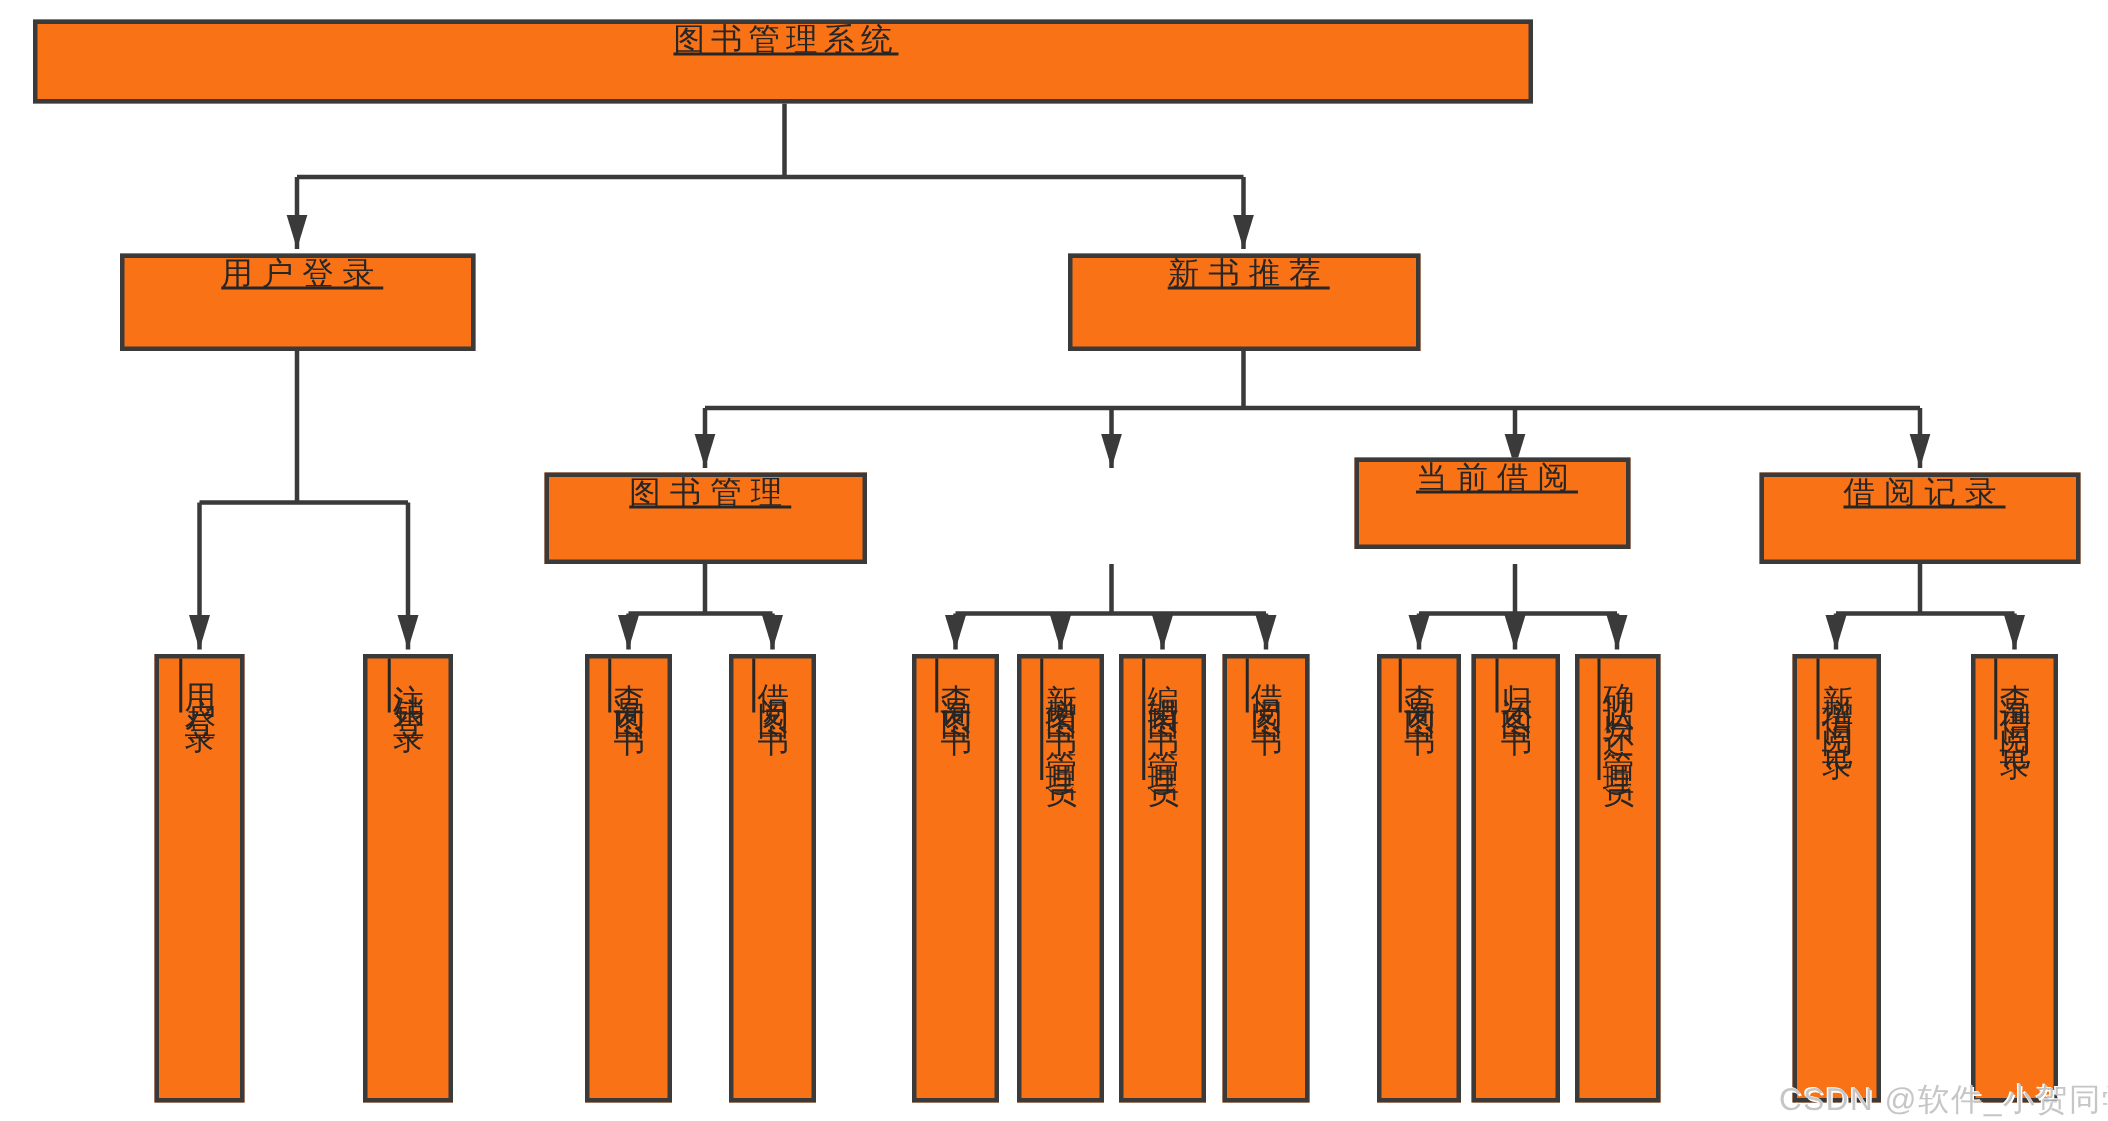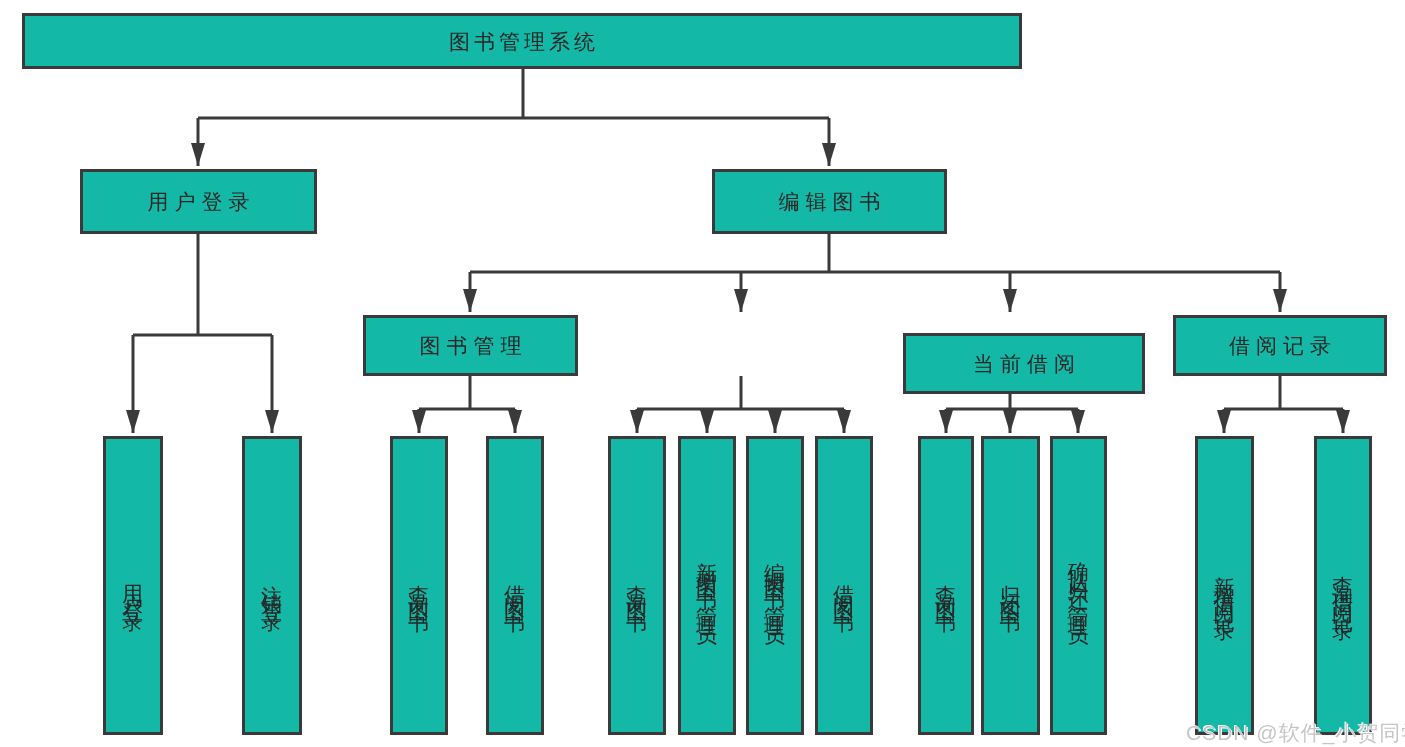--- a/index.html
+++ b/index.html
@@ -3,25 +3,26 @@
 <meta charset="utf-8">
 <style>
   html,body{margin:0;padding:0;background:#fff;}
   body{font-family:"Liberation Sans","DejaVu Sans",sans-serif;}
   #stage{position:relative;width:1405px;height:747px;background:#ffffff;overflow:hidden;}
   #connectors{position:absolute;left:0;top:0;width:1405px;height:747px;}
   .node{
     position:absolute;
     box-sizing:border-box;
     border:3px solid #3a3a3a;
-    background:#14b8a6;
+    background:#f97316;
     display:flex;
-    align-items:center;
+    align-items:flex-start;
     justify-content:center;
     color:#262626;
+    text-decoration:underline;
   }
   .hlabel{
     font-size:21px;
     letter-spacing:6px;
     text-indent:6px; 
     white-space:nowrap;
     line-height:1;
   }
   .root-box .hlabel{letter-spacing:4px;text-indent:4px;}
   .leaf{top:436px;height:299px;}
@@ -88,27 +89,27 @@
   </svg>
 
   <div class="node root-box" style="left:22px;top:13px;width:1000px;height:56px">
     <span class="hlabel">图书管理系统</span>
   </div>
 
   <div class="node" style="left:80px;top:169px;width:237px;height:65px">
     <span class="hlabel">用户登录</span>
   </div>
   <div class="node" style="left:712px;top:169px;width:235px;height:65px">
-    <span class="hlabel">编辑图书</span>
+    <span class="hlabel">新书推荐</span>
   </div>
 
   <div class="node" style="left:363px;top:315px;width:215px;height:61px">
     <span class="hlabel">图书管理</span>
   </div>
-  <div class="node" style="left:903px;top:333px;width:242px;height:61px">
+  <div class="node" style="left:903px;top:305px;width:184px;height:61px">
     <span class="hlabel">当前借阅</span>
   </div>
   <div class="node" style="left:1173px;top:315px;width:214px;height:61px">
     <span class="hlabel">借阅记录</span>
   </div>
 
   <div class="node leaf" style="left:103px;width:60px">
     <span class="vlabel">用户登录</span>
   </div>
   <div class="node leaf" style="left:242px;width:60px">

